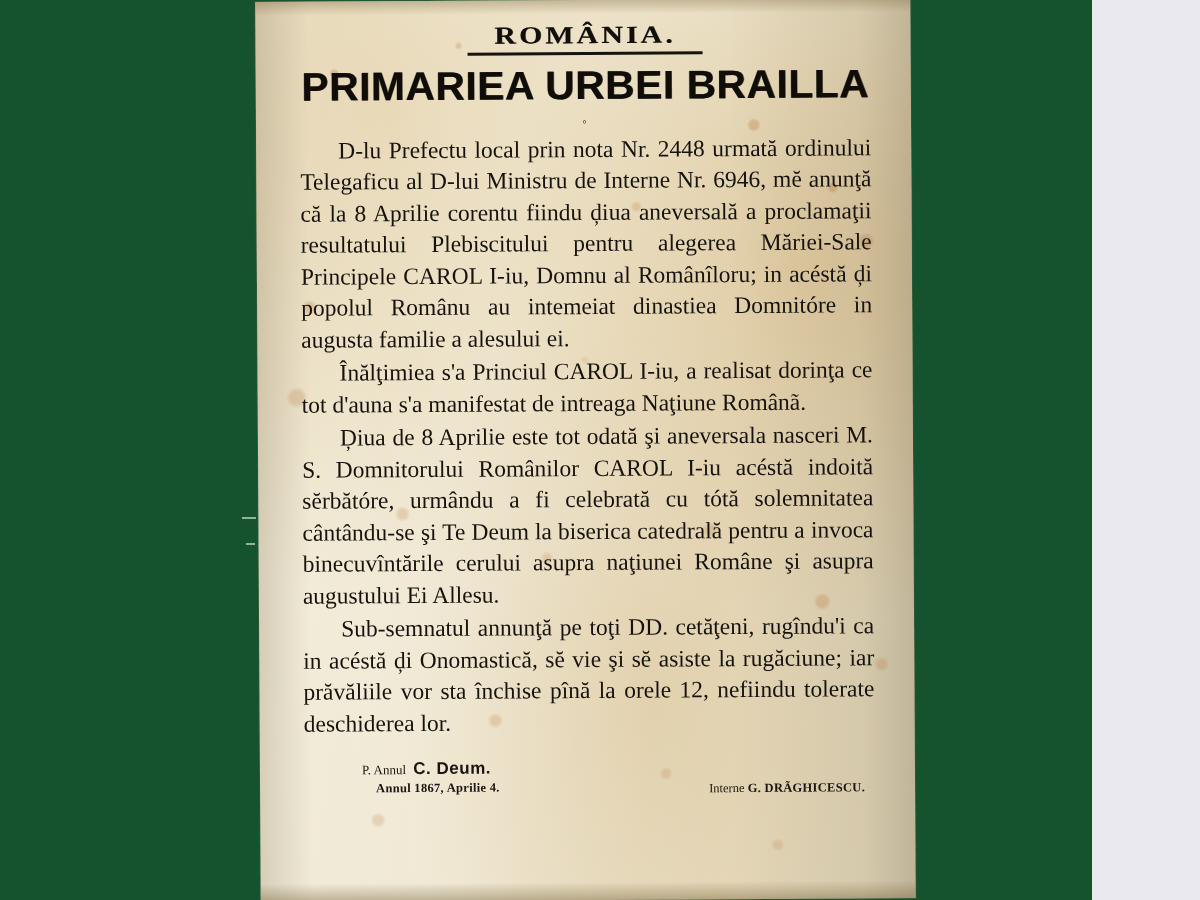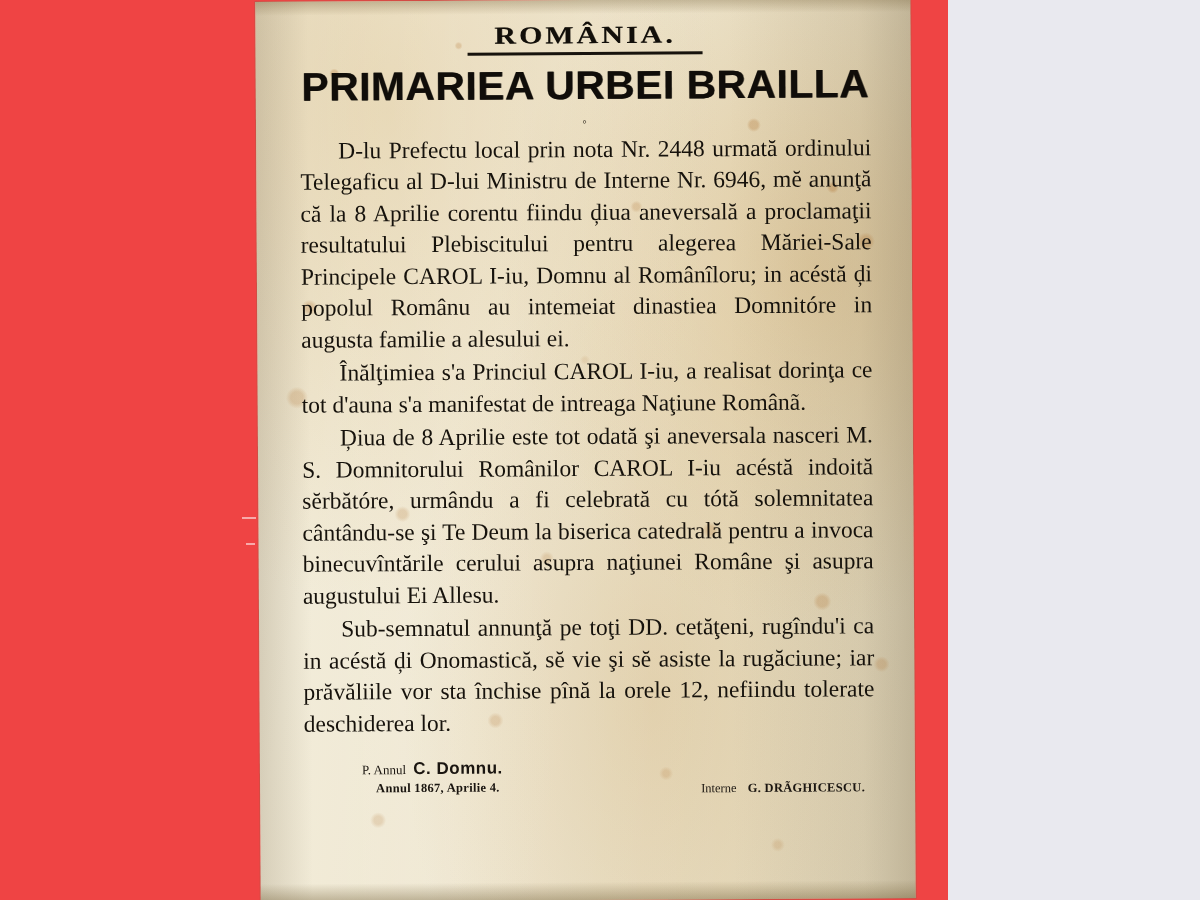--- a/index.html
+++ b/index.html
@@ -8,23 +8,23 @@
     background: #e9e9ef;
   }
   body {
     width: 1200px;
     height: 900px;
     overflow: hidden;
     font-family: "Liberation Serif", serif;
   }
   .stage {
     position: relative;
-    width: 948px;
+    width: 1092px;
     height: 900px;
-    background: #ef4444;
+    background: #14532d;
   }
   
   .poster {
     position: absolute;
     left: 258px;
     top: 0px;
     width: 655px;
     height: 900px;
     background:
       radial-gradient(ellipse at 20% 12%, rgba(222,198,150,0.55) 0%, rgba(222,198,150,0) 45%),
@@ -179,21 +179,20 @@
   .sig-right {
     position: absolute;
     right: 10px;
     top: 24px;
     font-size: 12.5px;
     white-space: nowrap;
   }
   .sig-right .name {
     font-weight: bold;
     letter-spacing: 0.3px;
-    margin-left: 8px;
   }
 
   
   .scratch {
     position: absolute;
     z-index: 4;
     background: rgba(255,255,255,0.55);
   }
 </style>
 </head>
@@ -219,21 +218,21 @@
       <div class="body-text">
         <p>D-lu Prefectu local prin nota Nr. 2448 urmată ordinului Telegaficu al D-lui Ministru de Interne Nr. 6946, mĕ anunţă că la 8 Aprilie corentu fiindu ḑiua aneversală a proclamaţii resultatului Plebiscitului pentru alegerea Măriei-Sale Principele CAROL I-iu, Domnu al Românîloru; in acéstă ḑi popolul Românu au intemeiat dinastiea Domnitóre in augusta familie a alesului ei.</p>
         <p>Înălţimiea s'a Princiul CAROL I-iu, a realisat dorinţa ce tot d'auna s'a manifestat de intreaga Naţiune Românã.</p>
         <p>Ḑiua de 8 Aprilie este tot odată şi aneversala nasceri M. S. Domnitorului Românilor CAROL I-iu acéstă indoită sĕrbătóre, urmându a fi celebrată cu tótă solemnitatea cântându-se şi Te Deum la biserica catedrală pentru a invoca binecuvîntările cerului asupra naţiunei Române şi asupra augustului Ei Allesu.</p>
         <p>Sub-semnatul annunţă pe toţi DD. cetăţeni, rugîndu'i ca in acéstă ḑi Onomastică, sĕ vie şi sĕ asiste la rugăciune; iar prăvăliile vor sta închise pînă la orele 12, nefiindu tolerate deschiderea lor.</p>
       </div>
 
       <div class="signature">
         <div class="sig-left">
           <span>P. Annul</span>
-          <span class="name">C. Domnu.</span>
+          <span class="name">C. Deum.</span>
         </div>
         <div class="sig-year">Annul 1867, Aprilie 4.</div>
         <div class="sig-right">
           <span>Interne</span>
           <span class="name">G. DRÃGHICESCU.</span>
         </div>
       </div>
 
     </div>
   </div>

